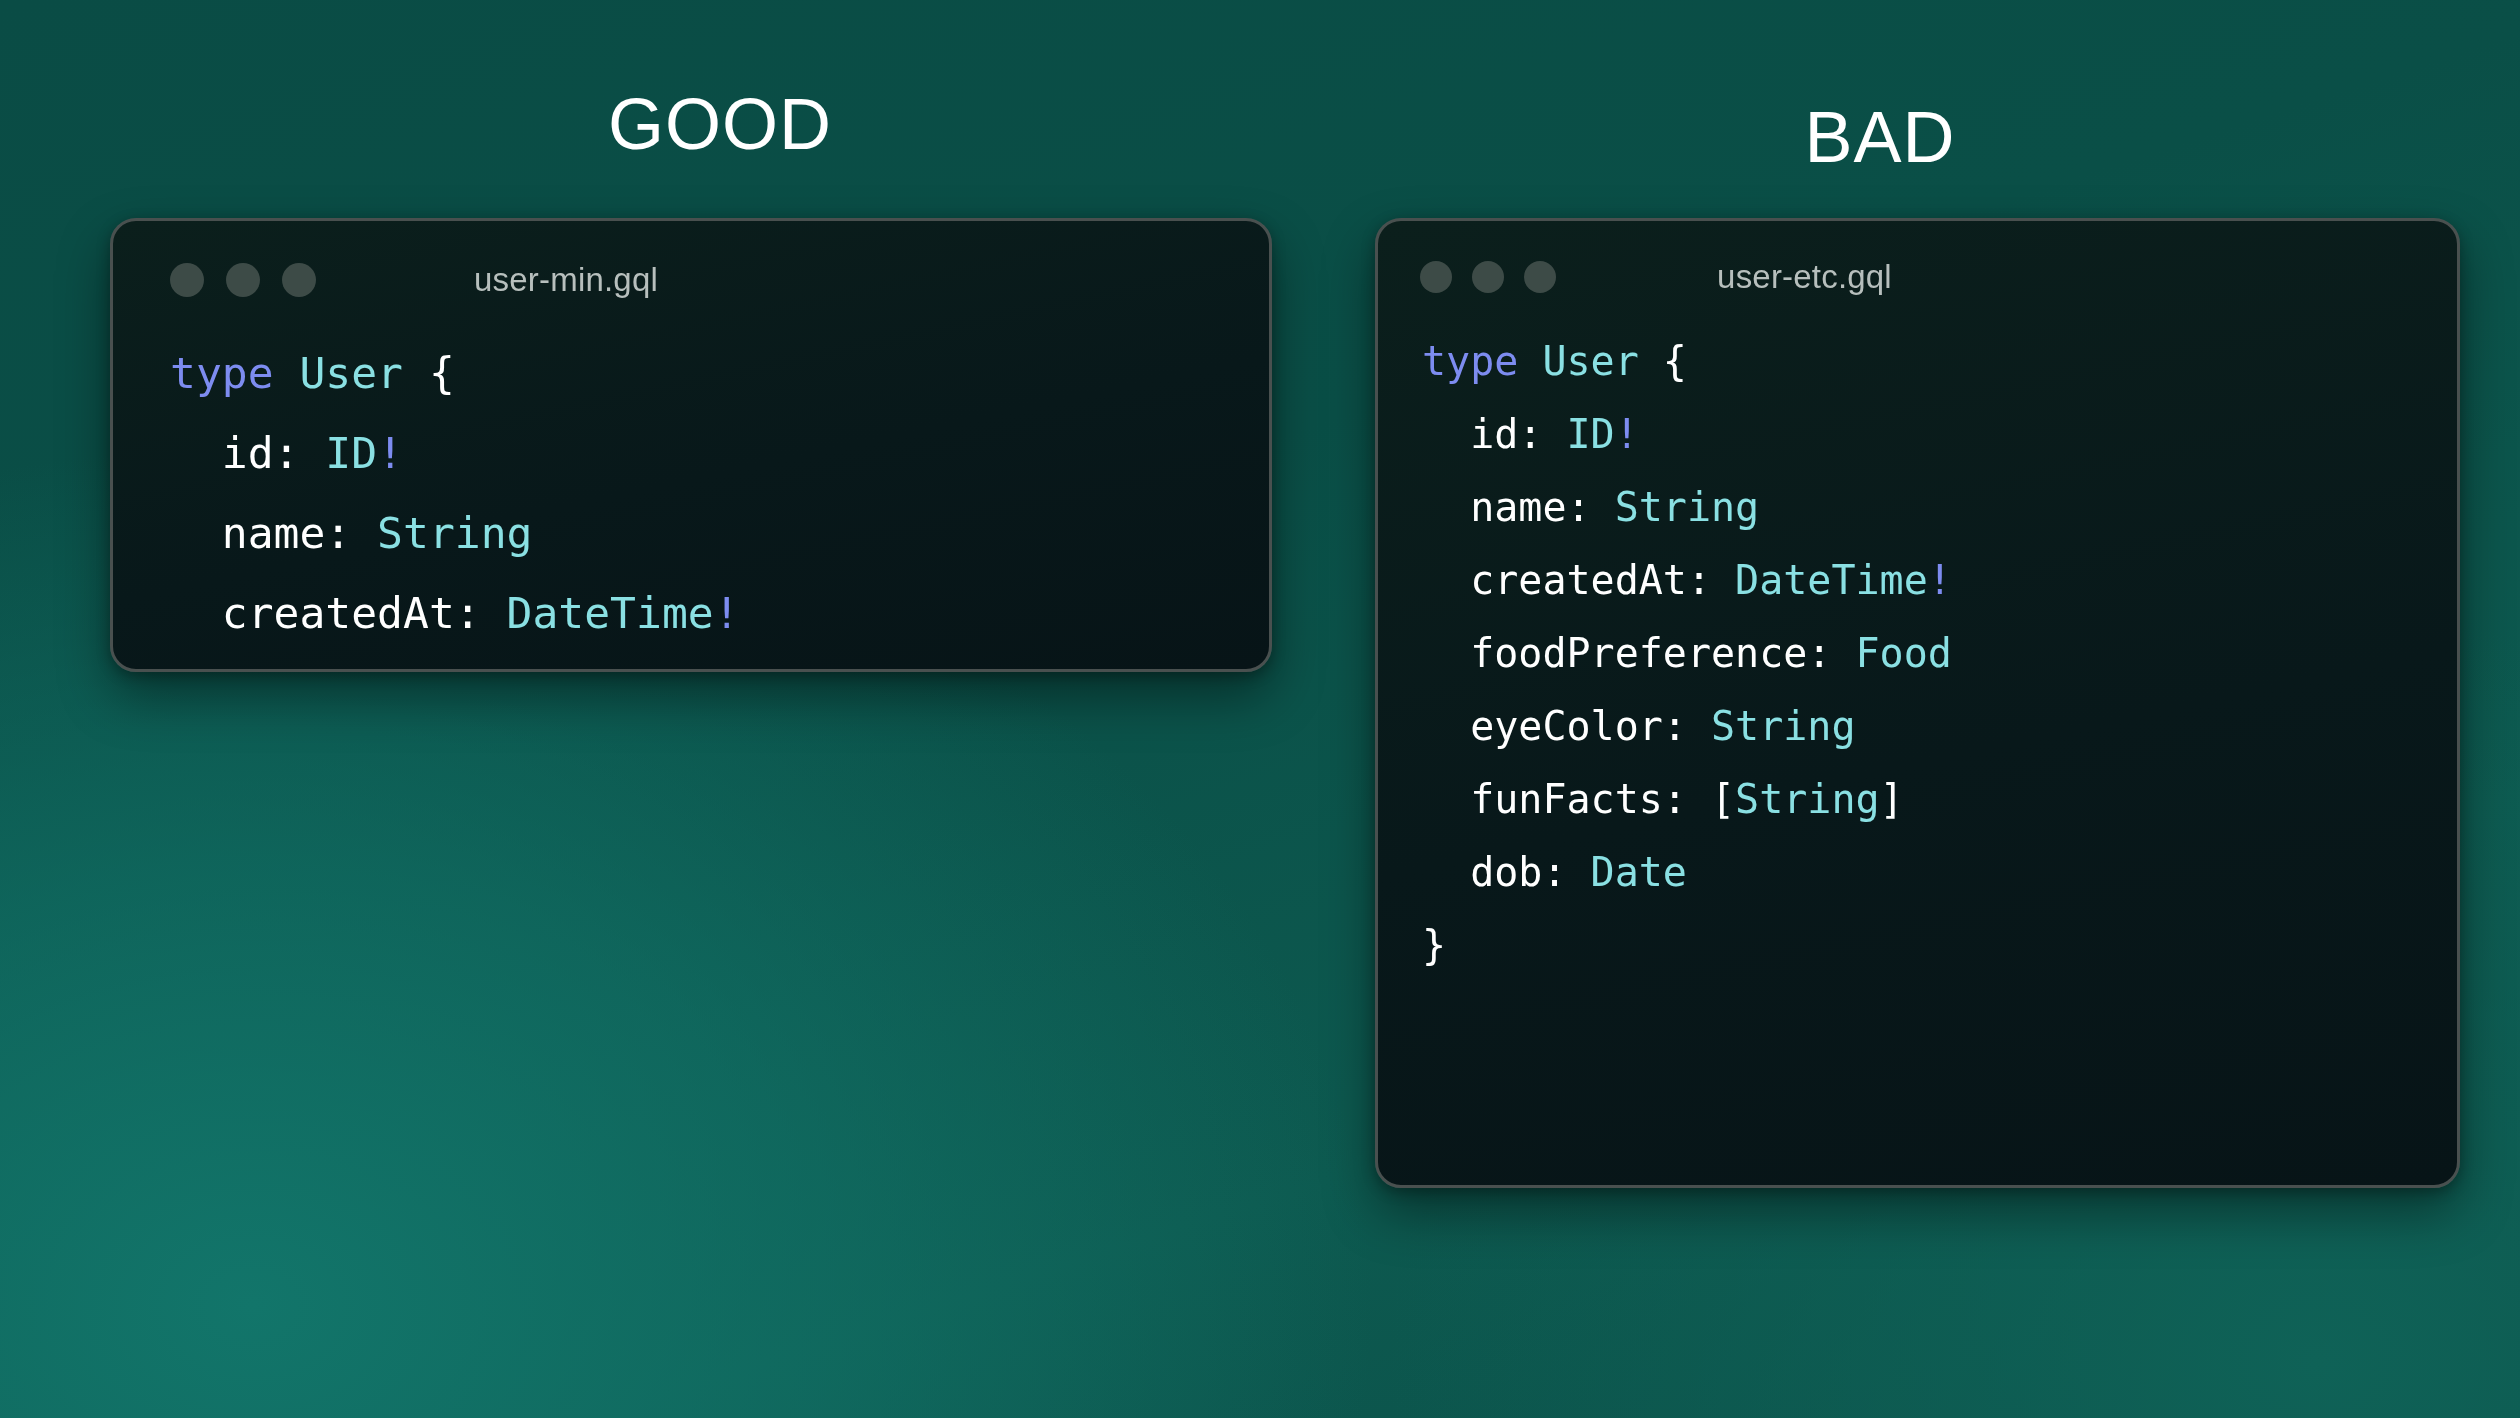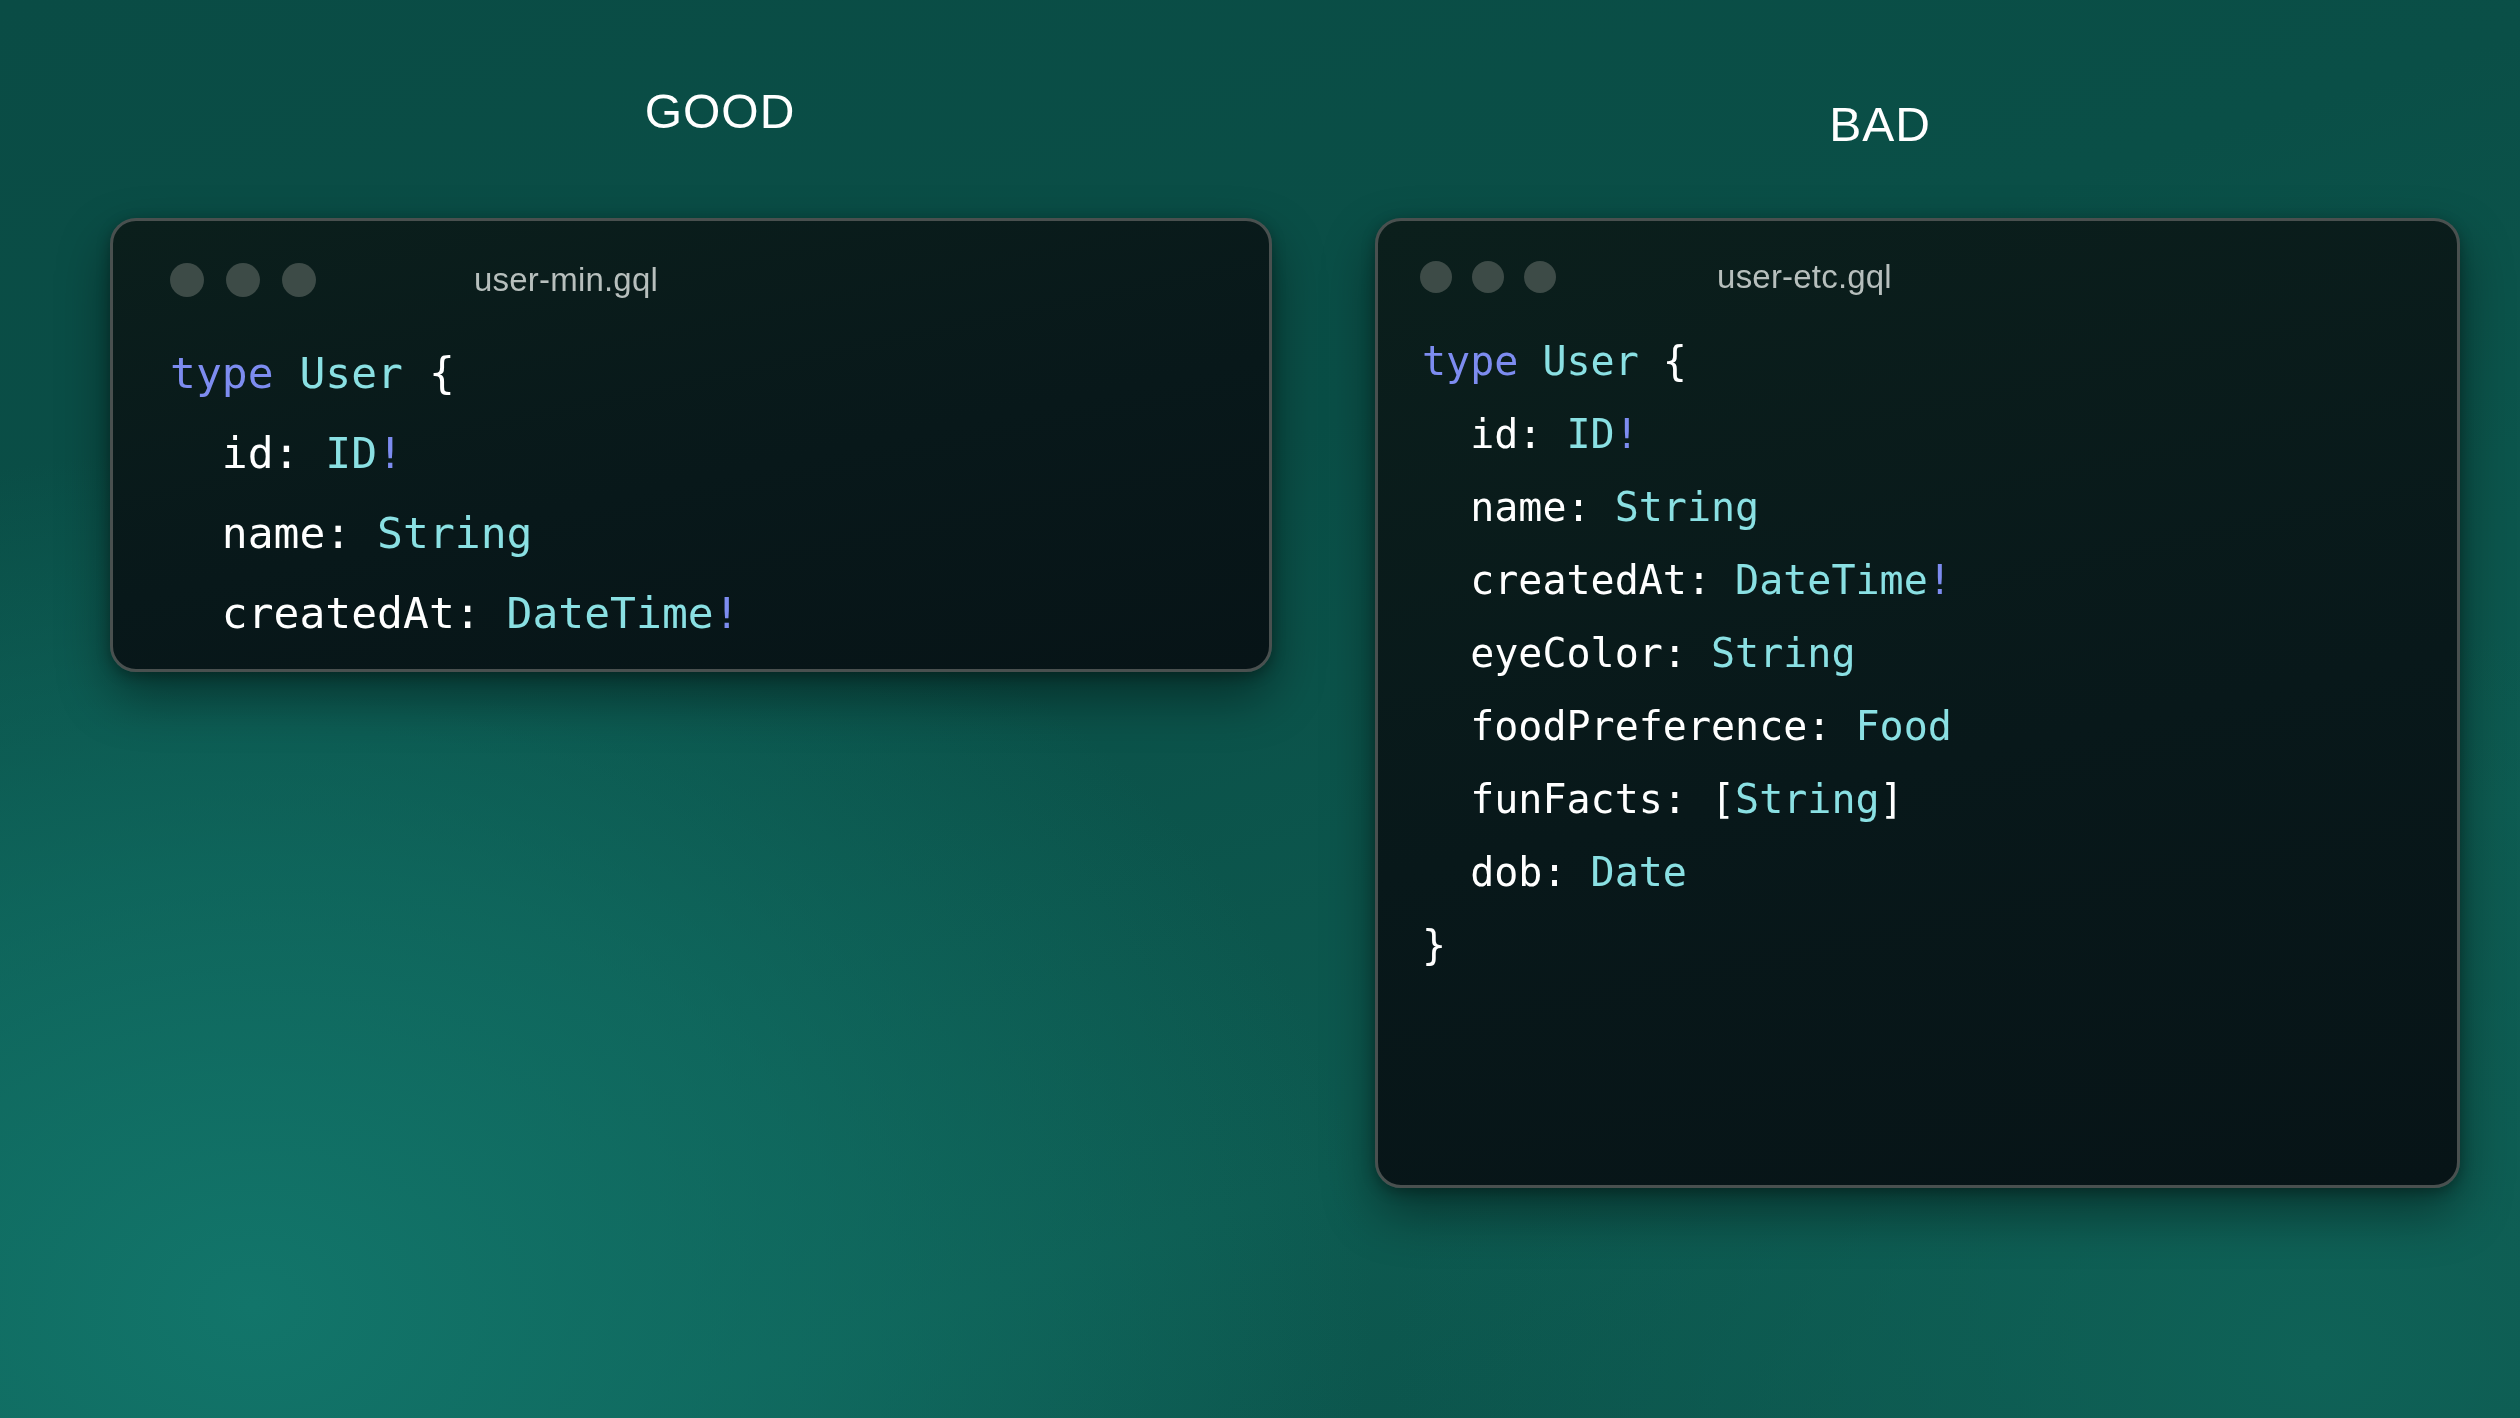--- a/index.html
+++ b/index.html
@@ -27,21 +27,21 @@
 
   #root {
     position: absolute;
     inset: 0;
   }
 
   
   .heading {
     position: absolute;
     color: #ffffff;
-    font-size: 48px;
+    font-size: 72px;
     font-weight: 300;
     letter-spacing: 1px;
     line-height: 1;
     white-space: nowrap;
     text-align: center;
   }
   #heading-good { left: 360px; top: 88px; width: 720px; }
   #heading-bad  { left: 1520px; top: 88px; width: 720px; margin-top: 13px; }
 
   
@@ -154,20 +154,20 @@
         <span class="dot"></span>
         <span class="dot"></span>
         <span class="dot"></span>
       </div>
       <div class="filename">user-etc.gql</div>
     </div>
     <div class="code" id="code-bad"><span class="ln"><span class="kw">type</span><span class="punct"> </span><span class="tname">User</span><span class="punct"> {</span>
 </span><span class="ln"><span class="punct">  id: </span><span class="tname">ID</span><span class="bang">!</span>
 </span><span class="ln"><span class="punct">  name: </span><span class="tname">String</span>
 </span><span class="ln"><span class="punct">  createdAt: </span><span class="tname">DateTime</span><span class="bang">!</span>
+</span><span class="ln"><span class="punct">  foodPreference: </span><span class="tname">Food</span>
 </span><span class="ln"><span class="punct">  eyeColor: </span><span class="tname">String</span>
-</span><span class="ln"><span class="punct">  foodPreference: </span><span class="tname">Food</span>
 </span><span class="ln"><span class="punct">  funFacts: [</span><span class="tname">String</span><span class="punct">]</span>
 </span><span class="ln"><span class="punct">  dob: </span><span class="tname">Date</span>
 </span><span class="ln"><span class="punct">}</span></span></div>
   </div>
 
 </div>
 
 </body></html>

